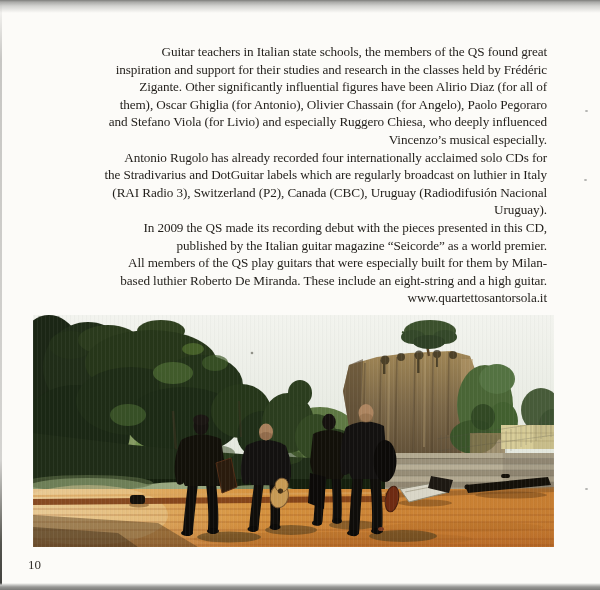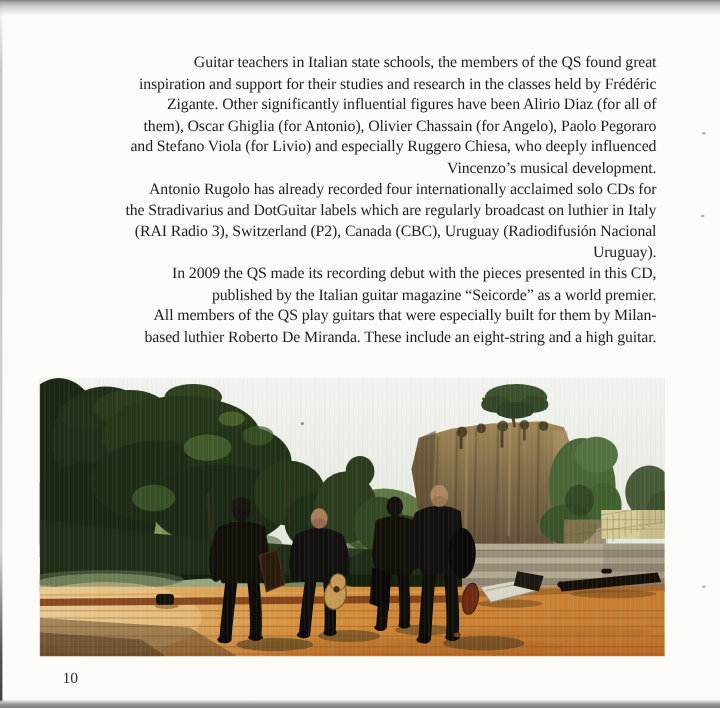--- a/index.html
+++ b/index.html
@@ -28,45 +28,46 @@
   .line.indent{padding-left:14px;}
   .it{}
 
   
   .photo{position:absolute;left:33px;top:315px;width:521px;height:232px;
     overflow:hidden;background:#e6eae0;}
   .photo::after{content:"";position:absolute;inset:0;pointer-events:none;
     background:repeating-linear-gradient(90deg,rgba(255,255,255,.05) 0 1px,rgba(25,35,25,.025) 1px 2px,rgba(0,0,0,0) 2px 4px);}
   .photo svg{display:block;}
 
-  .page-num{position:absolute;left:52px;top:557px;font-size:13px;color:#33302c;}
+  .page-num{position:absolute;left:28px;top:557px;font-size:13px;color:#33302c;}
 </style>
 </head>
 <body>
 
 <div class="page">
 
   <div class="edge-top"></div>
   <div class="edge-left"></div>
 
   <div class="text-block">
       <div class="line indent"><span>Guitar teachers in Italian state schools, the members of the QS found great</span></div>
       <div class="line"><span>inspiration and support for their studies and research in the classes held by Frédéric</span></div>
       <div class="line"><span>Zigante. Other significantly influential figures have been Alirio Diaz (for all of</span></div>
       <div class="line"><span>them), Oscar Ghiglia (for Antonio), Olivier Chassain (for Angelo), Paolo Pegoraro</span></div>
       <div class="line"><span>and Stefano Viola (for Livio) and especially Ruggero Chiesa, who deeply influenced</span></div>
-      <div class="line"><span>Vincenzo’s musical development.</span></div>
+      <div class="line"><span>Vincenzo’s musical especially.</span></div>
       <div class="line indent"><span>Antonio Rugolo has already recorded four internationally acclaimed solo CDs for</span></div>
       <div class="line"><span>the </span><span class="it">Stradivarius</span><span> and </span><span class="it">DotGuitar</span><span> labels which are regularly broadcast on luthier in Italy</span></div>
       <div class="line"><span>(RAI Radio 3), Switzerland (P2), Canada (CBC), Uruguay (Radiodifusión Nacional</span></div>
       <div class="line"><span>Uruguay).</span></div>
       <div class="line indent"><span>In 2009 the QS made its recording debut with the pieces presented in this CD,</span></div>
       <div class="line"><span>published by the Italian guitar magazine “Seicorde” as a world premier.</span></div>
       <div class="line indent"><span>All members of the QS play guitars that were especially built for them by Milan-</span></div>
       <div class="line"><span>based luthier Roberto De Miranda. These include an eight-string and a high guitar.</span></div>
+      <div class="line"><span class="it">www.quartettosantorsola.it</span></div>
     </div>
 
   <div class="photo">
     <svg width="521" height="232" viewBox="0 0 521 232" xmlns="http://www.w3.org/2000/svg">
       <defs>
         <linearGradient id="sky" x1="0" y1="0" x2="0" y2="1">
           <stop offset="0" stop-color="#f2f3ee"></stop>
             <stop offset="0.6" stop-color="#e4e8de"></stop>
             <stop offset="1" stop-color="#dde2d6"></stop>
         </linearGradient>

